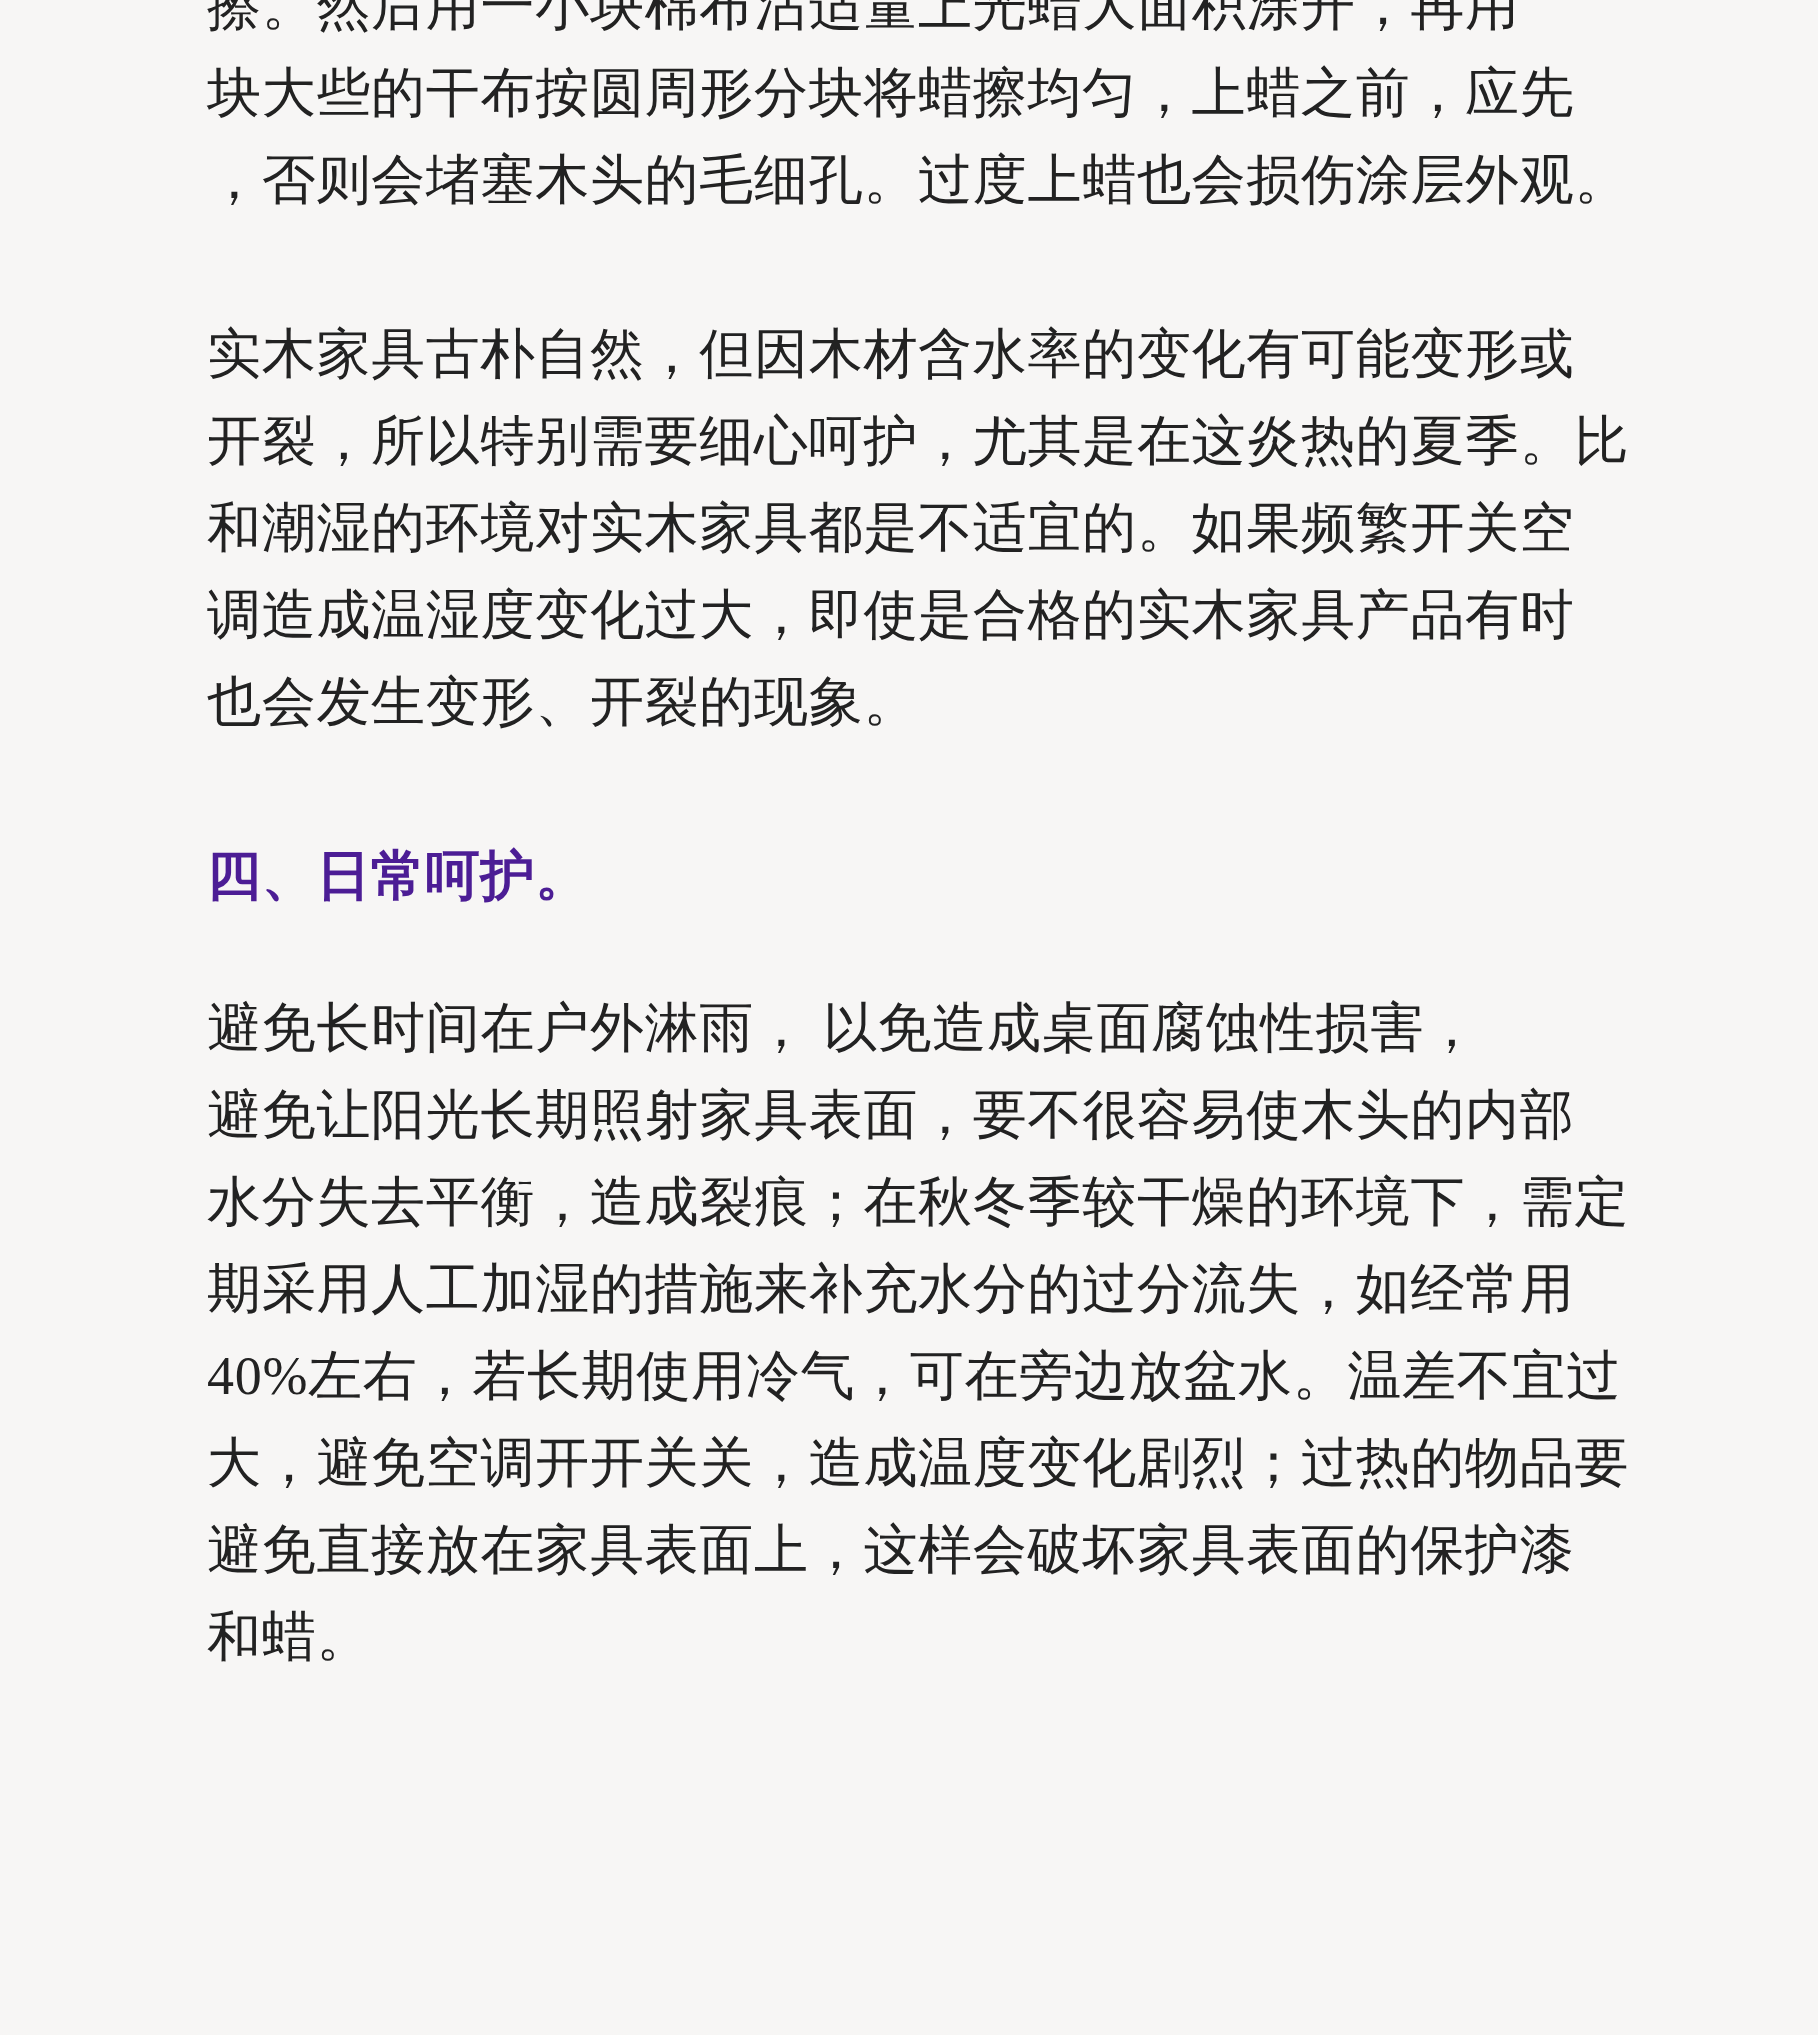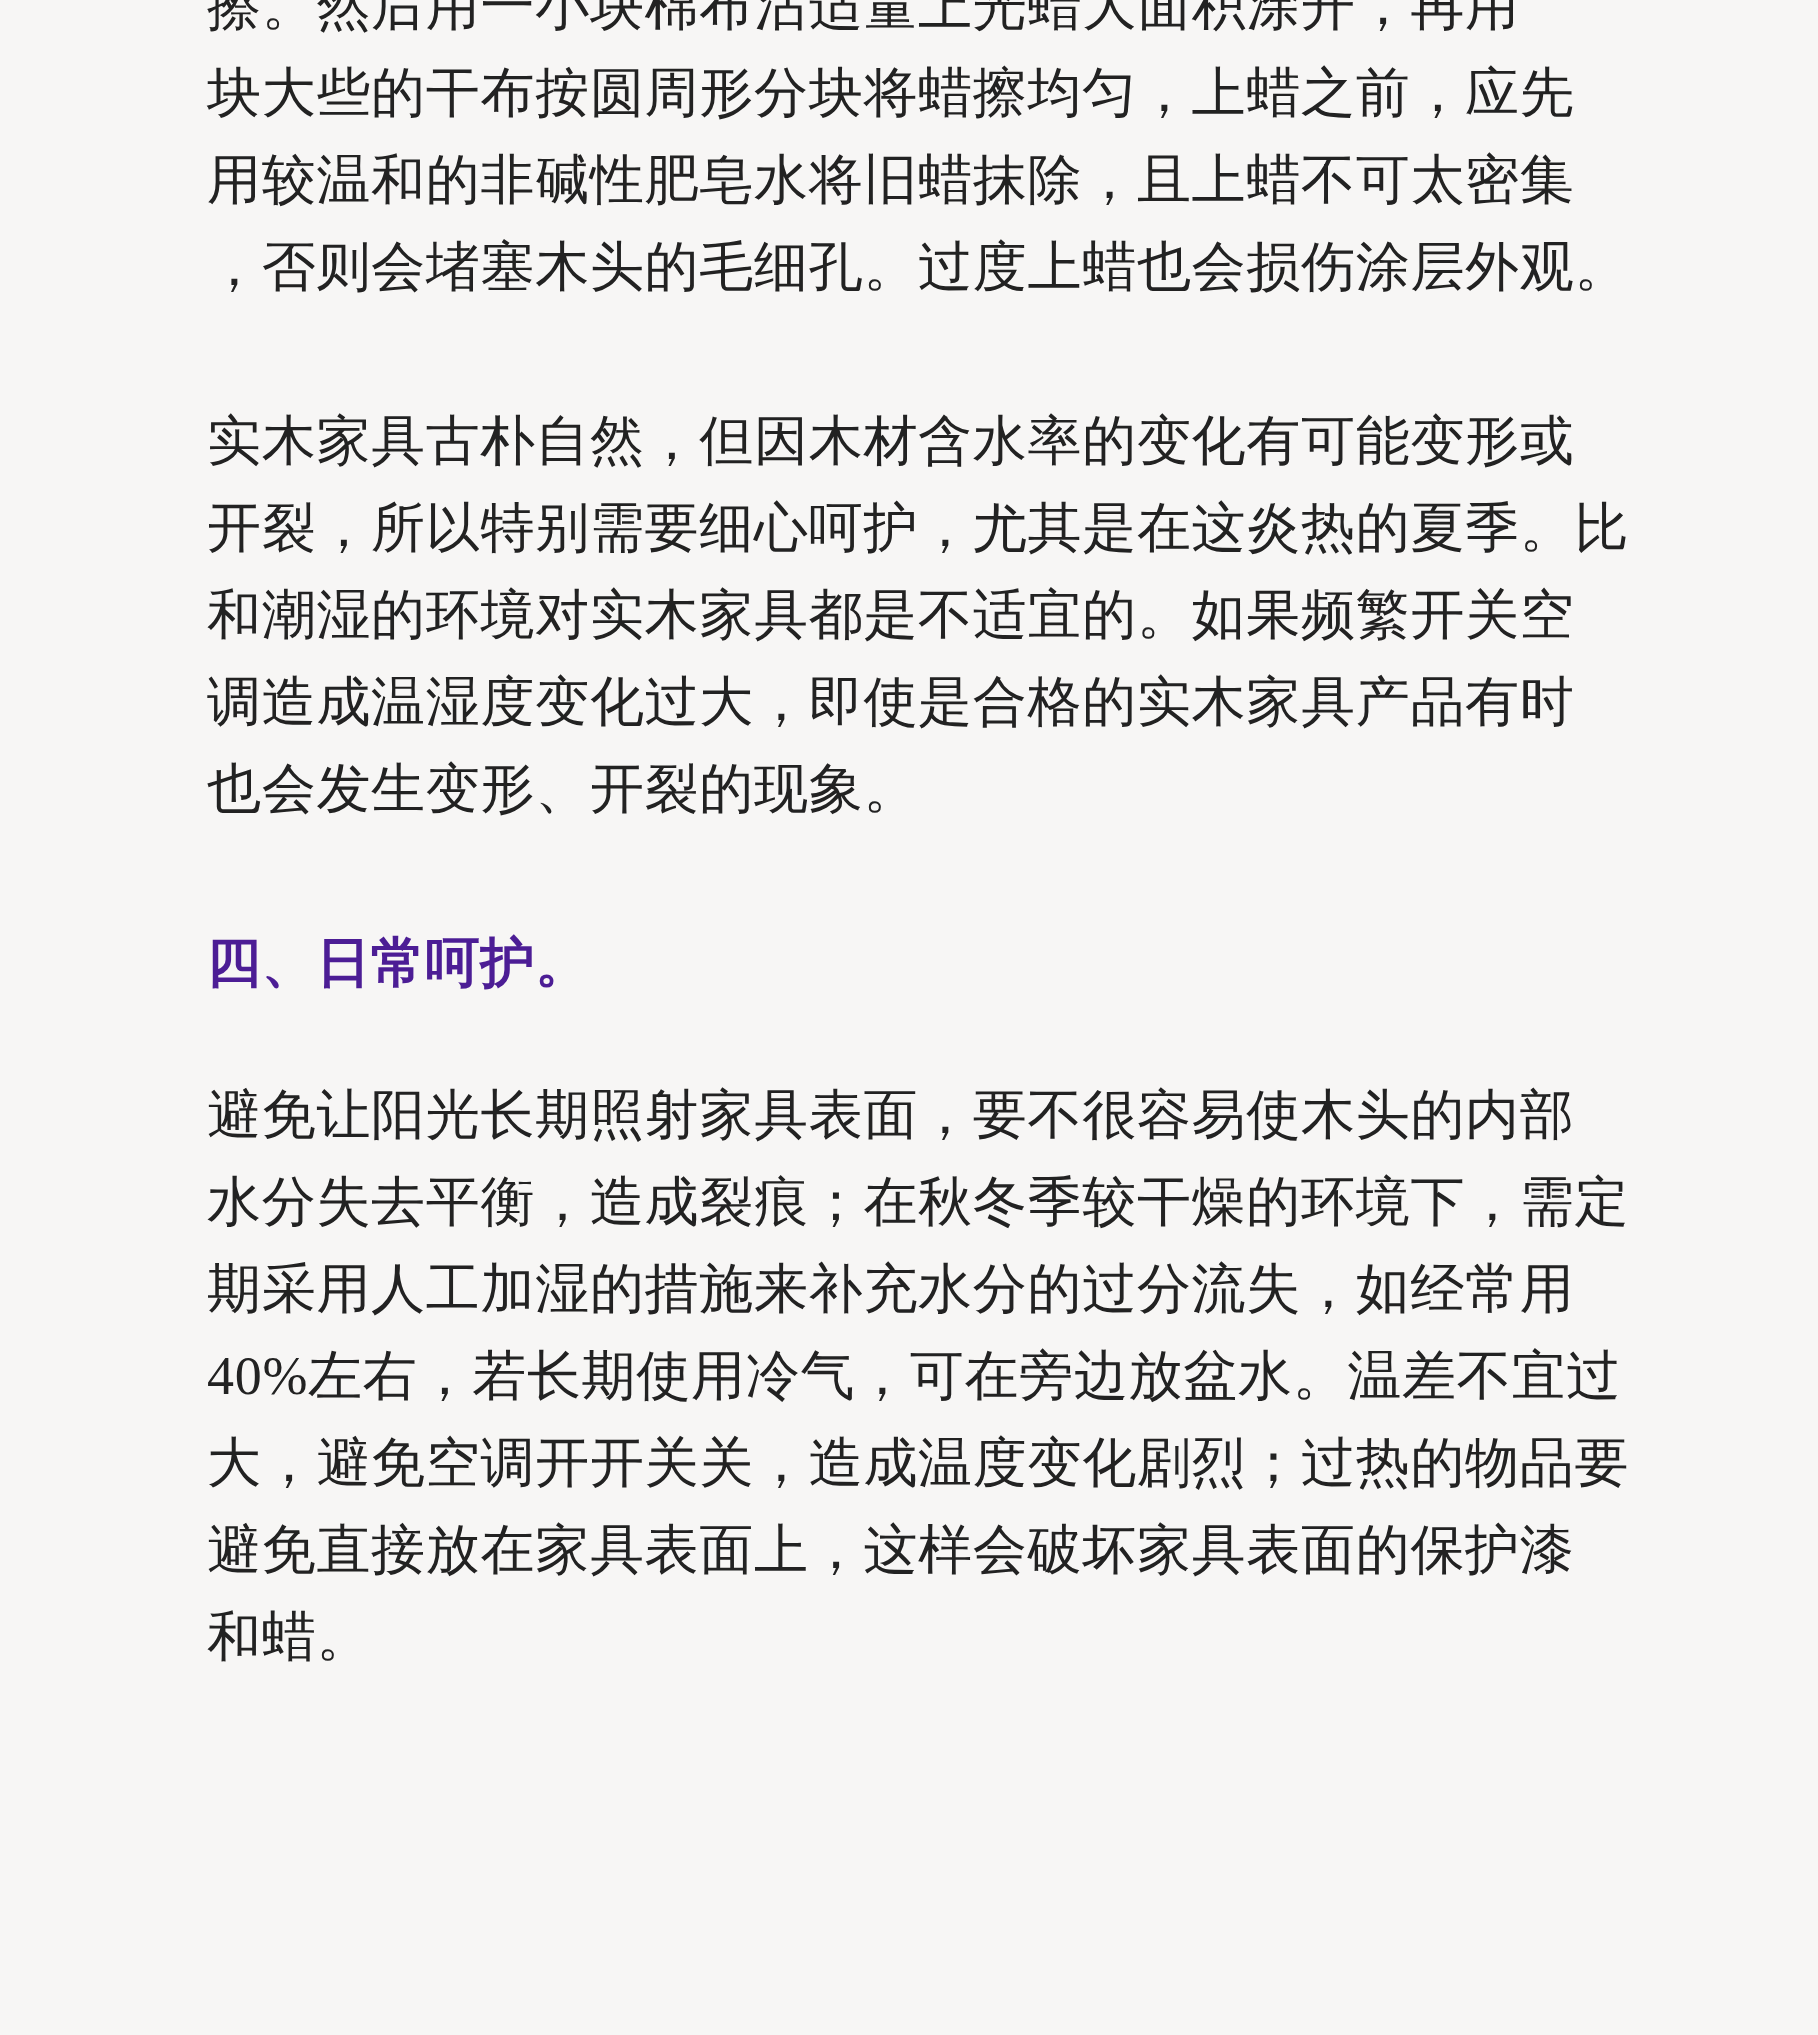--- a/index.html
+++ b/index.html
@@ -47,37 +47,37 @@
 </style>
 </head>
 <body>
 
 <div class="page">
   <div class="content">
 
     <section class="para">
       <div class="line">擦。然后用一小块棉布沾适量上光蜡大面积涂开，再用</div>
       <div class="line">块大些的干布按圆周形分块将蜡擦均匀，上蜡之前，应先</div>
-      <div class="line">用较温和的非碱性肥皂水将旧蜡抹除，且上蜡不可太密集</div>
       <div class="line">，否则会堵塞木头的毛细孔。过度上蜡也会损伤涂层外观。</div>
     </section>
 
     <section class="para">
       <div class="line">实木家具古朴自然，但因木材含水率的变化有可能变形或</div>
       <div class="line">开裂，所以特别需要细心呵护，尤其是在这炎热的夏季。比</div>
       <div class="line">和潮湿的环境对实木家具都是不适宜的。如果频繁开关空</div>
       <div class="line">调造成温湿度变化过大，即使是合格的实木家具产品有时</div>
       <div class="line">也会发生变形、开裂的现象。</div>
     </section>
 
     <section class="para heading">
       <div class="line">四、日常呵护。</div>
     </section>
 
     <section class="para" style="margin-bottom:0">
+      <div class="line">避免长时间在户外淋雨， 以免造成桌面腐蚀性损害，</div>
       <div class="line">避免让阳光长期照射家具表面，要不很容易使木头的内部</div>
       <div class="line">水分失去平衡，造成裂痕；在秋冬季较干燥的环境下，需定</div>
       <div class="line">期采用人工加湿的措施来补充水分的过分流失，如经常用</div>
       <div class="line">40%左右，若长期使用冷气，可在旁边放盆水。温差不宜过</div>
       <div class="line">大，避免空调开开关关，造成温度变化剧烈；过热的物品要</div>
       <div class="line">避免直接放在家具表面上，这样会破坏家具表面的保护漆</div>
       <div class="line">和蜡。</div>
     </section>
 
   </div>

